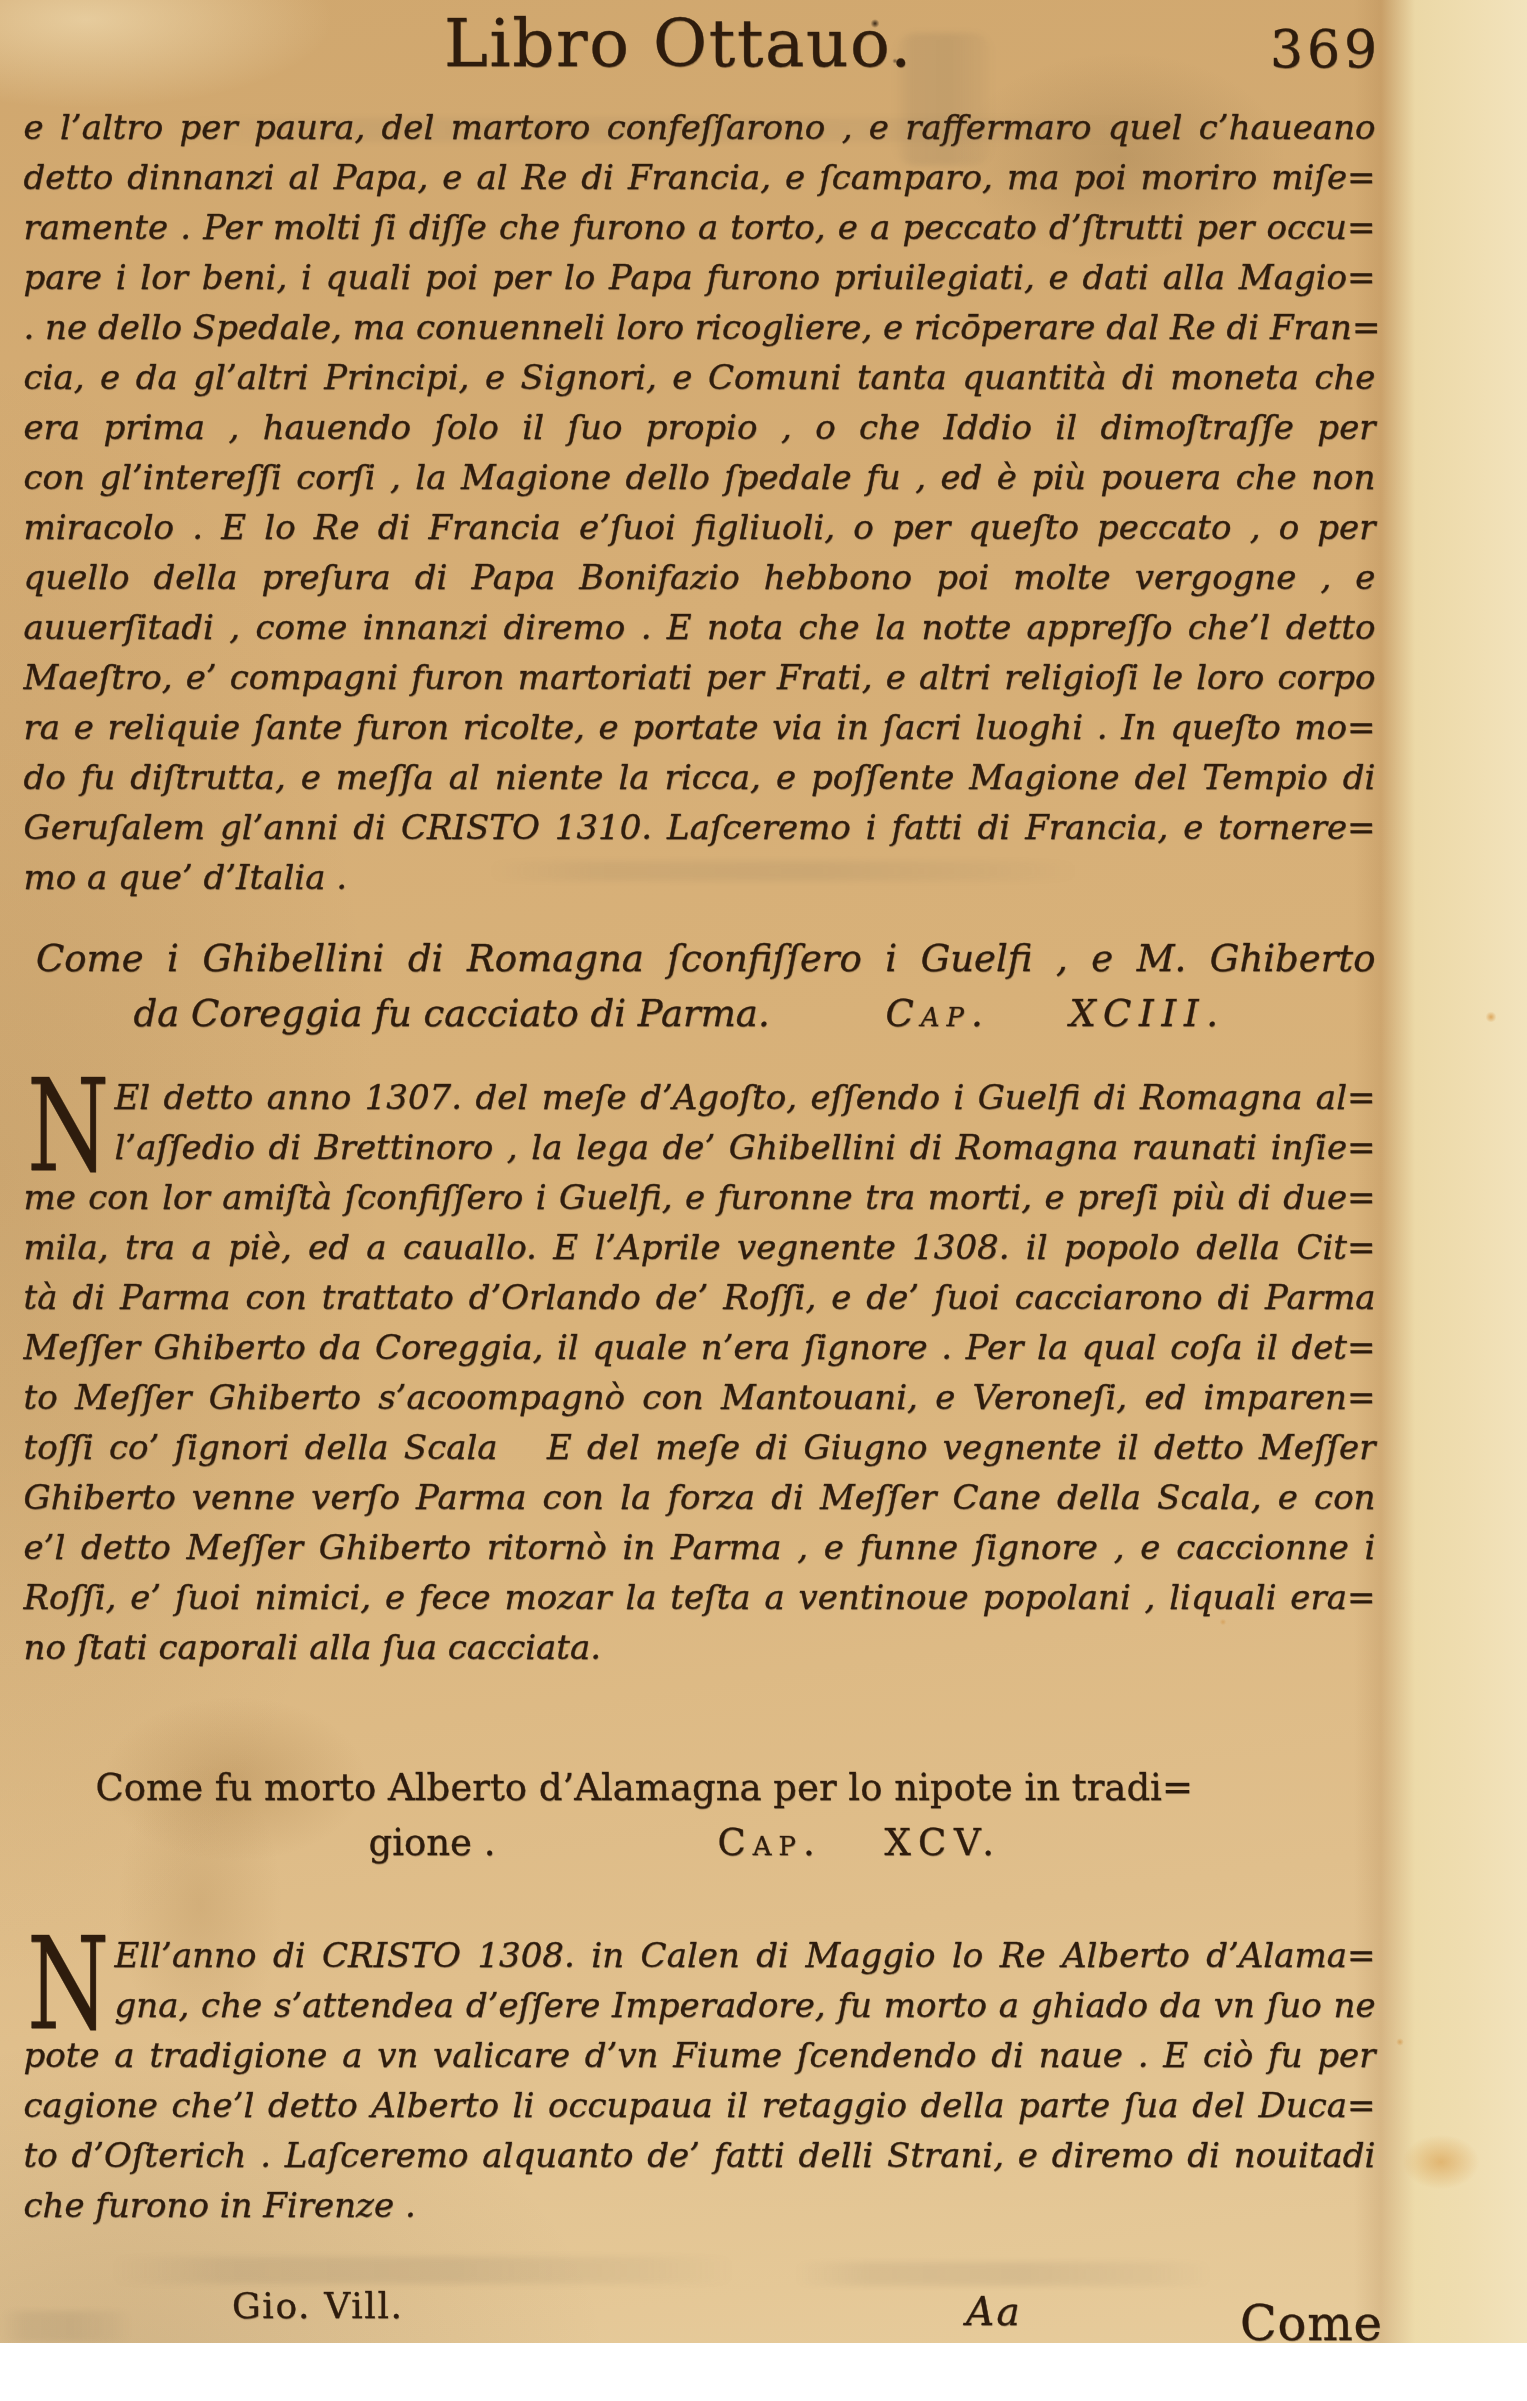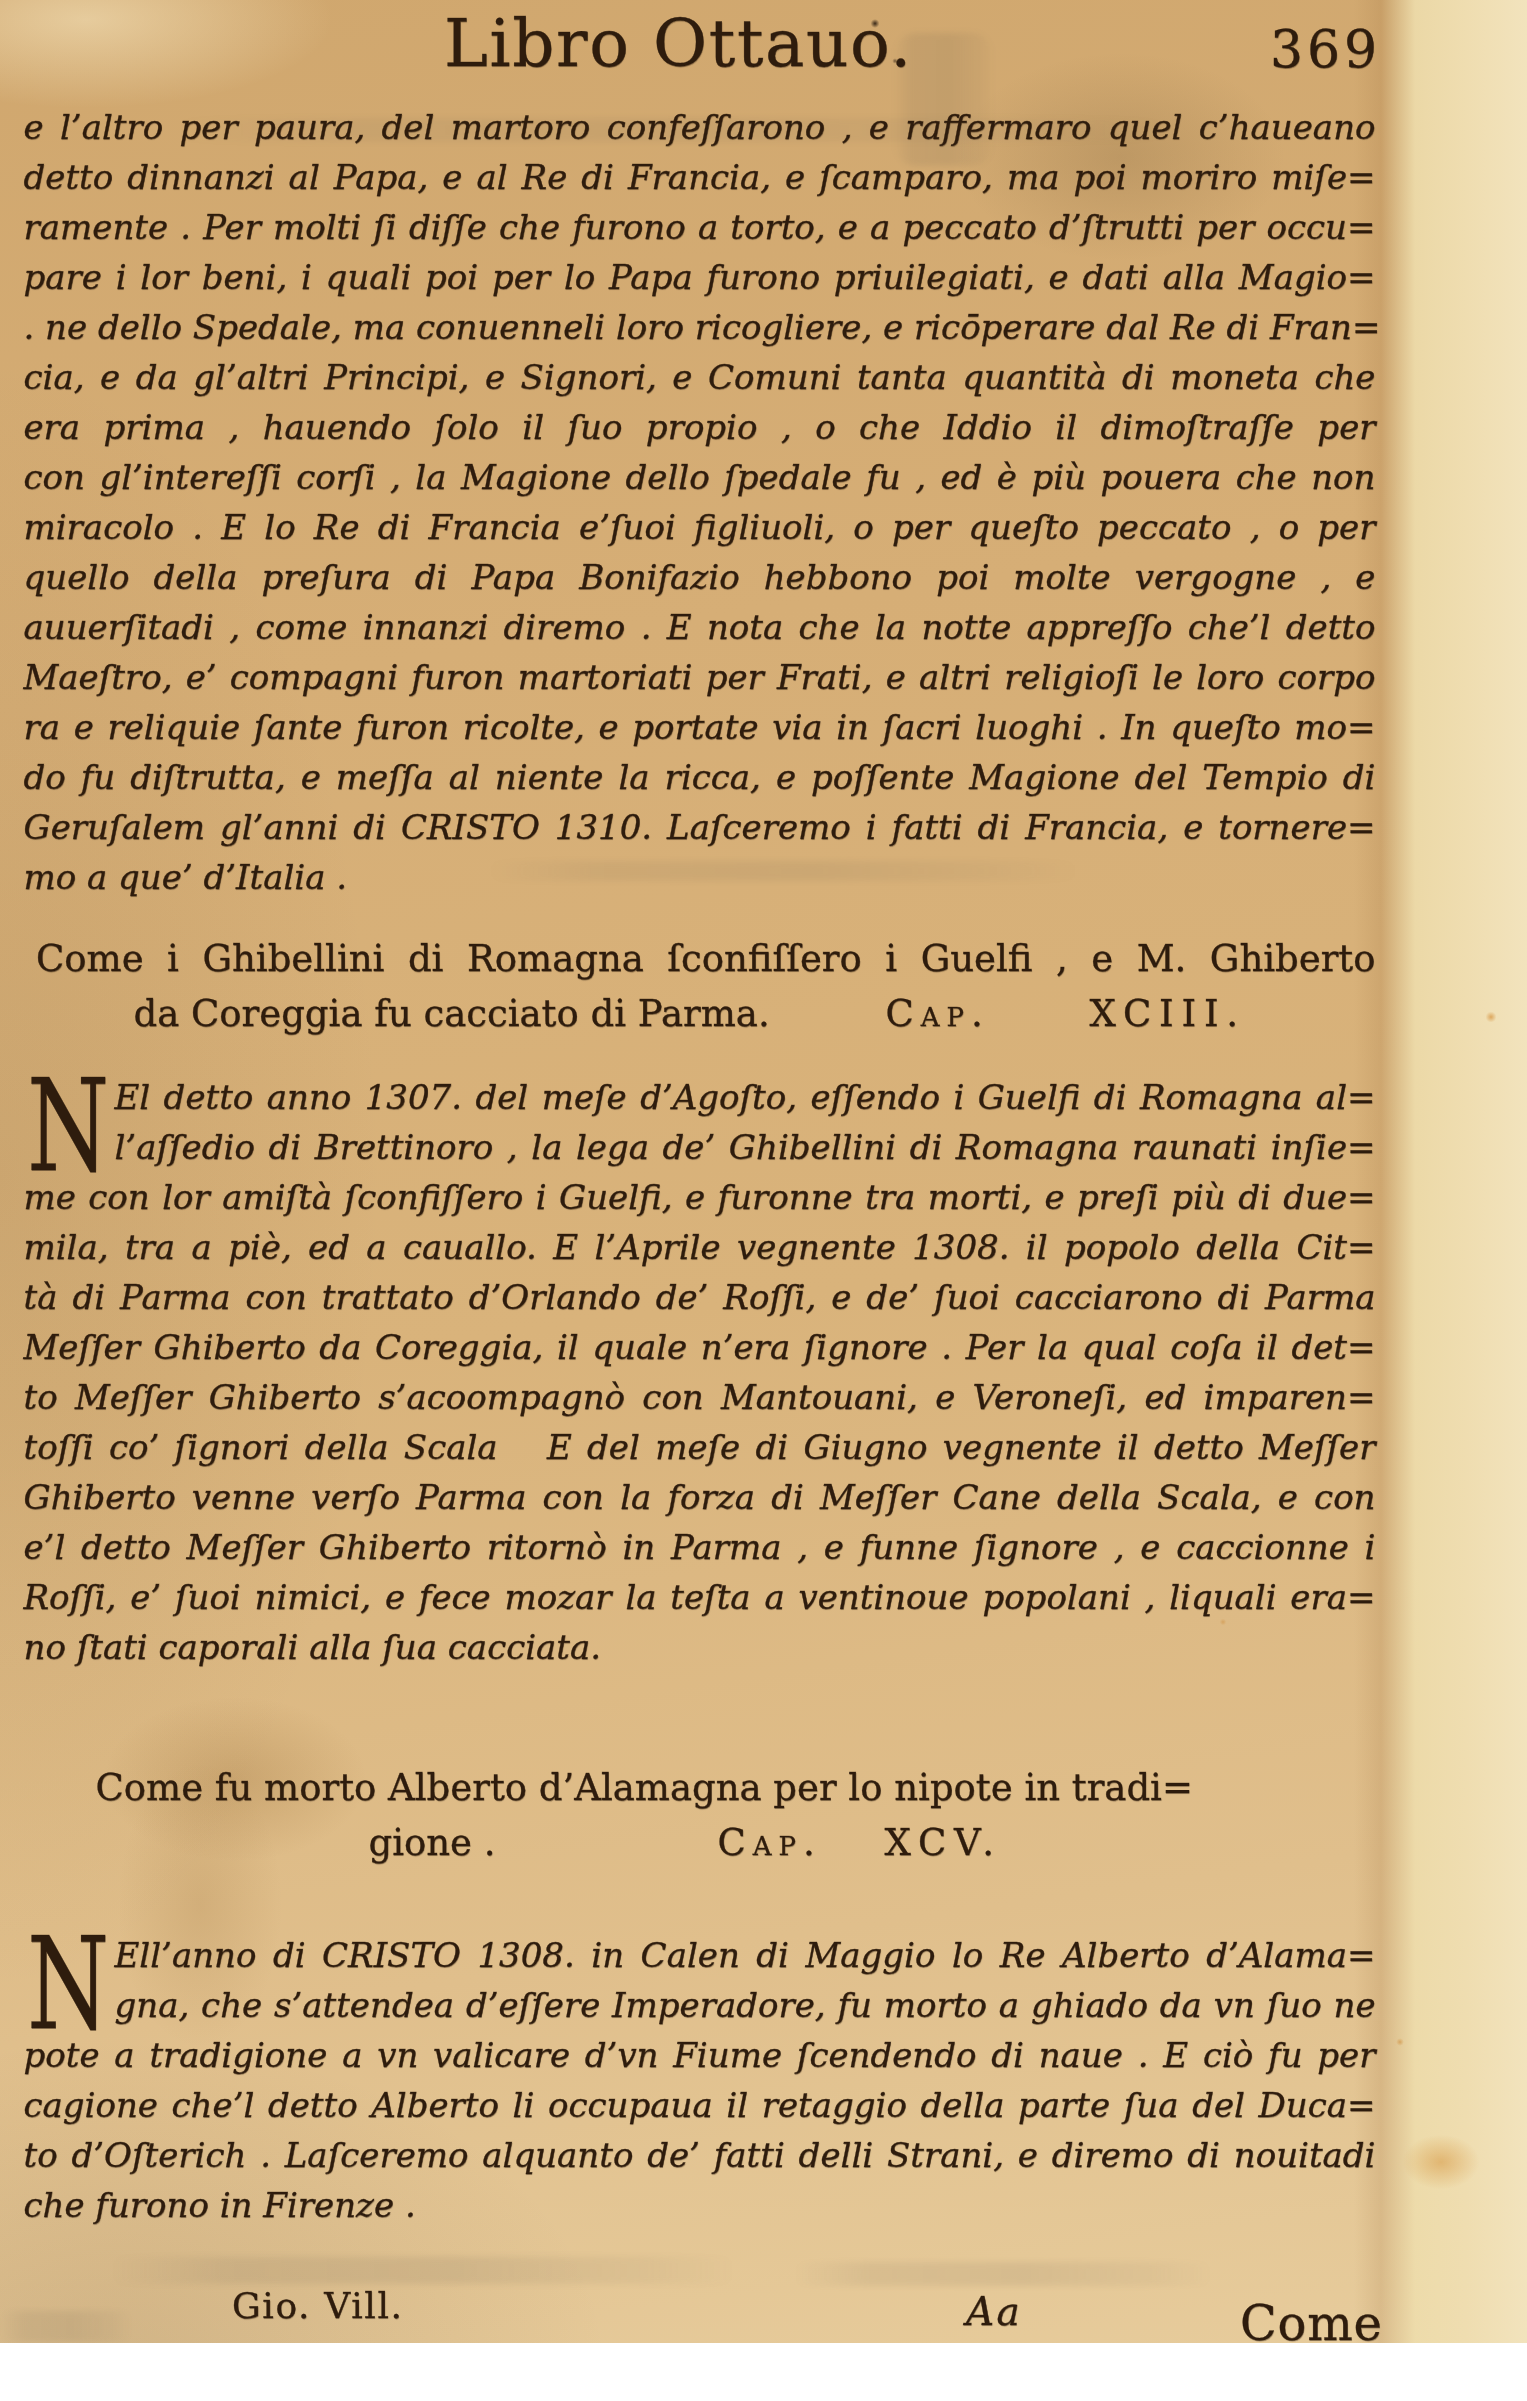--- a/index.html
+++ b/index.html
@@ -51,34 +51,34 @@
   .para3{top:1930px;}
 
   .dropcap{
     position:absolute;left:3.1px;top:-4.7px;
     font-style:normal;font-size:127px;line-height:118px;
     transform:scaleX(0.74);transform-origin:left top;
   }
 
   
   .chap{position:absolute;left:23.5px;width:1352px;}
-  .chap93{top:931px;}
+  .chap93{top:931px;font-style:italic;}
   .chap95{top:1760px;}
   .hl1{font-size:37px;line-height:55px;height:55px;text-align:justify;text-align-last:justify;white-space:nowrap;}
   .chap93 .hl1{padding-left:12.5px;}
   .chap95 .hl1{padding-left:72px;padding-right:216px;}
   .hl2{position:relative;height:56px;font-size:37px;line-height:55px;}
   .hl2 .hl2-text{position:absolute;}
   .chap93 .hl2-text{left:110px;}
   .chap95 .hl2-text{left:317px;margin-left:28px;}
   .cap-label{position:absolute;font-variant:small-caps;letter-spacing:7px;}
   .chap93 .cap-label{left:862px;}
   .chap95 .cap-label{left:694px;}
   .cap-numeral{position:absolute;letter-spacing:7.8px;}
-  .chap93 .cap-numeral{left:1046px;margin-left:20px;}
+  .chap93 .cap-numeral{left:1046px;}
   .chap95 .cap-numeral{left:861px;}
 
   
   .footer-sig{position:absolute;top:2285px;left:232px;font-size:36px;letter-spacing:1.6px;}
   .gathering-mark{position:absolute;top:2289px;left:966px;font-size:39px;font-style:italic;letter-spacing:2.4px;}
   .catchword{position:absolute;top:2295px;left:1240px;font-size:48px;letter-spacing:0.8px;}
 
   
   .smudge{position:absolute;filter:blur(3.1px);border-radius:11px;
     background:linear-gradient(90deg, rgba(95,85,70,0) 0%, rgba(95,85,70,0.20) 18%,

